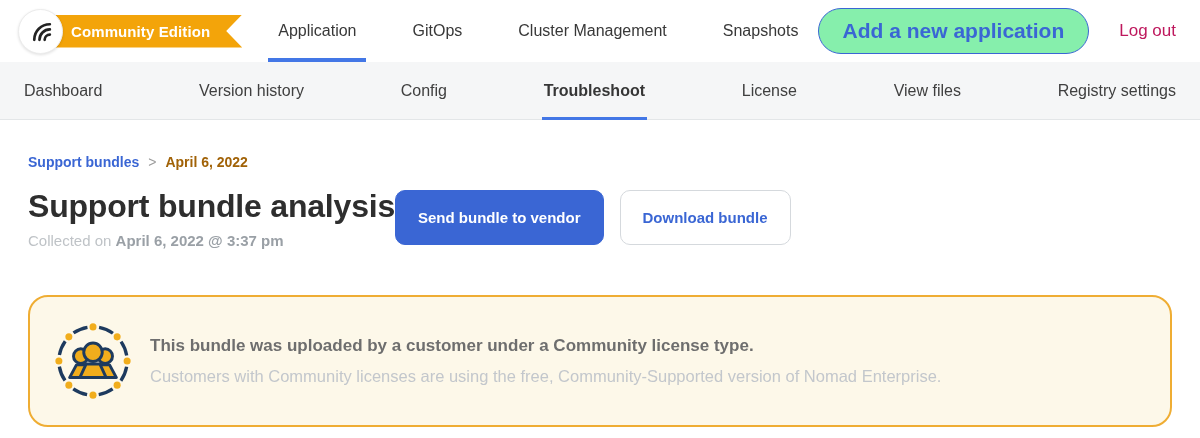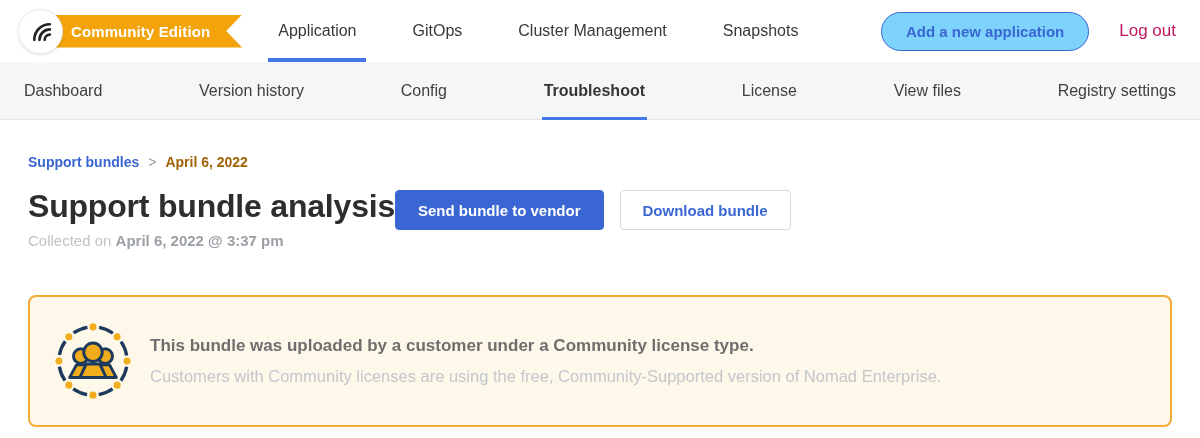--- a/index.html
+++ b/index.html
@@ -48,23 +48,23 @@
   .main-tabs{display:flex;height:62px;margin-left:26px;column-gap:36px;}
   .main-tab{
     display:flex;align-items:center;height:100%;
     padding:0 10px;font-size:16px;color:#383838;cursor:pointer;white-space:nowrap;
   }
   .main-tab.active{box-shadow:inset 0 -4px 0 var(--blue-bright);}
   .top-actions{margin-left:auto;display:flex;align-items:center;gap:30px;}
   .pill-btn{
     border:1px solid var(--blue);
     color:var(--blue);
-    background:#7dd3fc;
+    background:#86efac;
     border-radius:999px;
-    font-size:15px;font-weight:700;
+    font-size:21px;font-weight:700;
     padding:10px 24px;
     font-family:inherit;
     cursor:pointer;white-space:nowrap;
   }
   .logout{font-size:17px;color:#be185d;cursor:pointer;white-space:nowrap;}
 
   
   .sub-nav{
     height:58px;
     background:#f5f6f7;
@@ -98,33 +98,33 @@
     margin-top:18px;
     display:flex;align-items:flex-start;
   }
   .page-title{
     font-size:32px;font-weight:700;color:#2e2e2e;letter-spacing:-.2px;
   }
   .collected{margin-top:7px;font-size:15px;color:#bfc3c7;}
   .collected b{color:#9aa0a6;font-weight:700;}
   .head-actions{display:flex;gap:16px;margin-top:2px;}
   .btn{
-    height:40px;border-radius:4px;
+    height:55px;border-radius:10px;
     font-size:15px;font-weight:700;
     padding:0 22px;cursor:pointer;font-family:inherit;
   }
   .btn-primary{background:var(--blue);border:1px solid var(--blue);color:#ffffff;}
   .btn-secondary{background:#ffffff;border:1px solid #d5d9dd;color:var(--blue);}
 
   
   .notice{
     margin-top:46px;
     border:2px solid var(--notice-border);
     background:var(--notice-bg);
-    border-radius:8px;
+    border-radius:20px;
     display:flex;align-items:center;
     gap:18px;
     padding:25px 24px;
   }
   .notice-icon{flex:0 0 78px;width:78px;height:78px;}
   .notice-heading{font-size:17px;font-weight:700;color:#6e6e6e;}
   .notice-body{margin-top:11px;font-size:16.5px;color:#c3c7cc;}
 </style>
 </head>
 <body>

